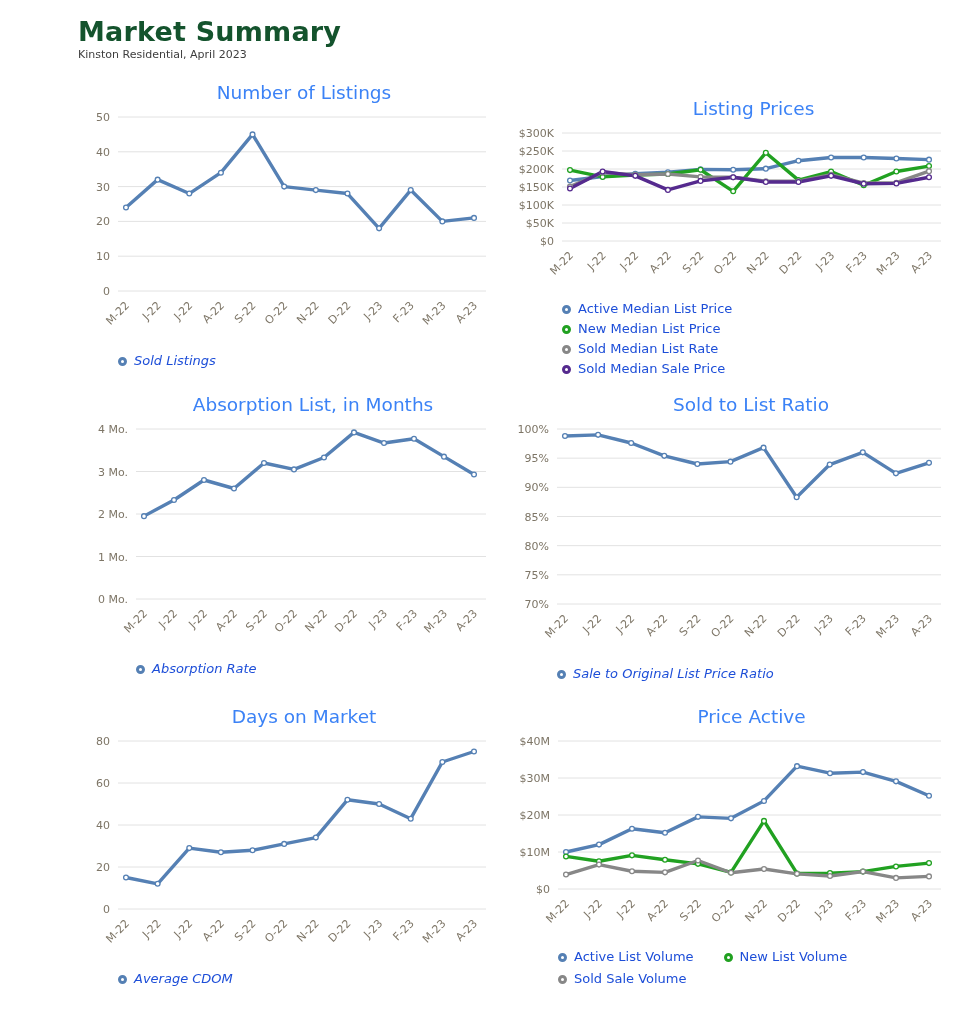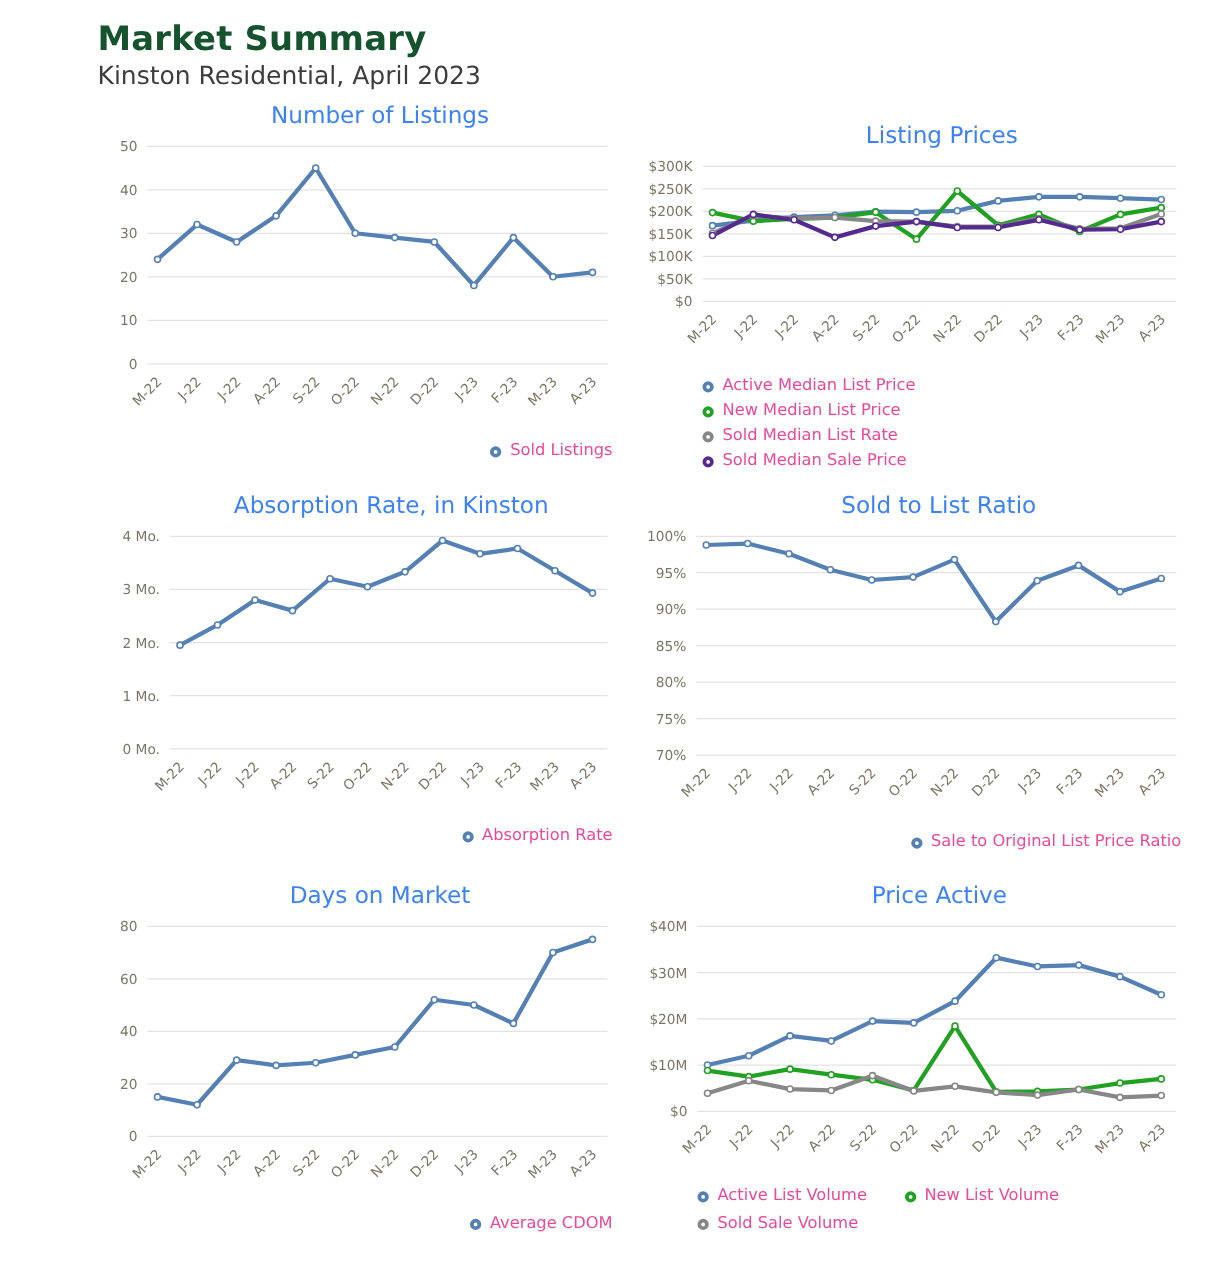--- a/index.html
+++ b/index.html
@@ -10,44 +10,44 @@
     overflow: hidden;
   }
   .page-header { position: absolute; left: 78px; top: 16px; }
   .page-title {
     font-size: 27px;
     font-weight: bold;
     color: #14532d;
     letter-spacing: 0.2px;
   }
   .page-subtitle {
-    font-size: 20px;
+    font-size: 11px;
     color: #3d3d3d;
     margin-top: 1px;
   }
   .card { position: absolute; }
   .chart-title {
     text-align: center;
     font-size: 18.5px;
     color: #3b82f6;
     height: 30px;
     line-height: 26px;
     white-space: nowrap;
   }
   .plot { line-height: 0; }
   svg text { font-family: "DejaVu Sans", sans-serif; }
-  .legend { margin-top: 2px; font-size: 13px; color: #ec4899; }
+  .legend { margin-top: 2px; font-size: 13px; color: #1d4ed8; }
   .legend-item {
     display: flex;
     align-items: center;
     gap: 7px;
     line-height: 20px;
     white-space: nowrap;
   }
-  .legend-row { display: flex; justify-content: flex-end; gap: 26px; }
+  .legend-row { display: flex; justify-content: flex-start; gap: 26px; font-style: italic; }
   .legend-column { display: table; margin: 0 auto; }
   .legend-grid {
     display: grid;
     grid-template-columns: auto auto;
     gap: 2px 30px;
     width: fit-content;
     margin: 0 auto;
     text-align: right;
   }
   .ring {
@@ -213,21 +213,21 @@
         <span>Sold Median List Rate</span>
       </span>
       <span class="legend-item">
         <span class="ring" style="border-color: rgb(85, 42, 142);"></span>
         <span>Sold Median Sale Price</span>
       </span>
     </div>
 </div>
 
 <div class="card" style="left:78px; top:392px; width:412px">
-  <div class="chart-title" style="margin-left:58px">Absorption Rate, in Kinston</div>
+  <div class="chart-title" style="margin-left:58px">Absorption List, in Months</div>
   <div class="plot"><svg width="412" height="235">
         <line x1="58" y1="177" x2="408" y2="177" stroke="#e2e2e2" stroke-width="1"></line>
         <text x="50" y="181" text-anchor="end" fill="#7d7566" font-size="11">0 Mo.</text>
         <line x1="58" y1="134.5" x2="408" y2="134.5" stroke="#e2e2e2" stroke-width="1"></line>
         <text x="50" y="138.5" text-anchor="end" fill="#7d7566" font-size="11">1 Mo.</text>
         <line x1="58" y1="92" x2="408" y2="92" stroke="#e2e2e2" stroke-width="1"></line>
         <text x="50" y="96" text-anchor="end" fill="#7d7566" font-size="11">2 Mo.</text>
         <line x1="58" y1="49.5" x2="408" y2="49.5" stroke="#e2e2e2" stroke-width="1"></line>
         <text x="50" y="53.5" text-anchor="end" fill="#7d7566" font-size="11">3 Mo.</text>
         <line x1="58" y1="7" x2="408" y2="7" stroke="#e2e2e2" stroke-width="1"></line>

